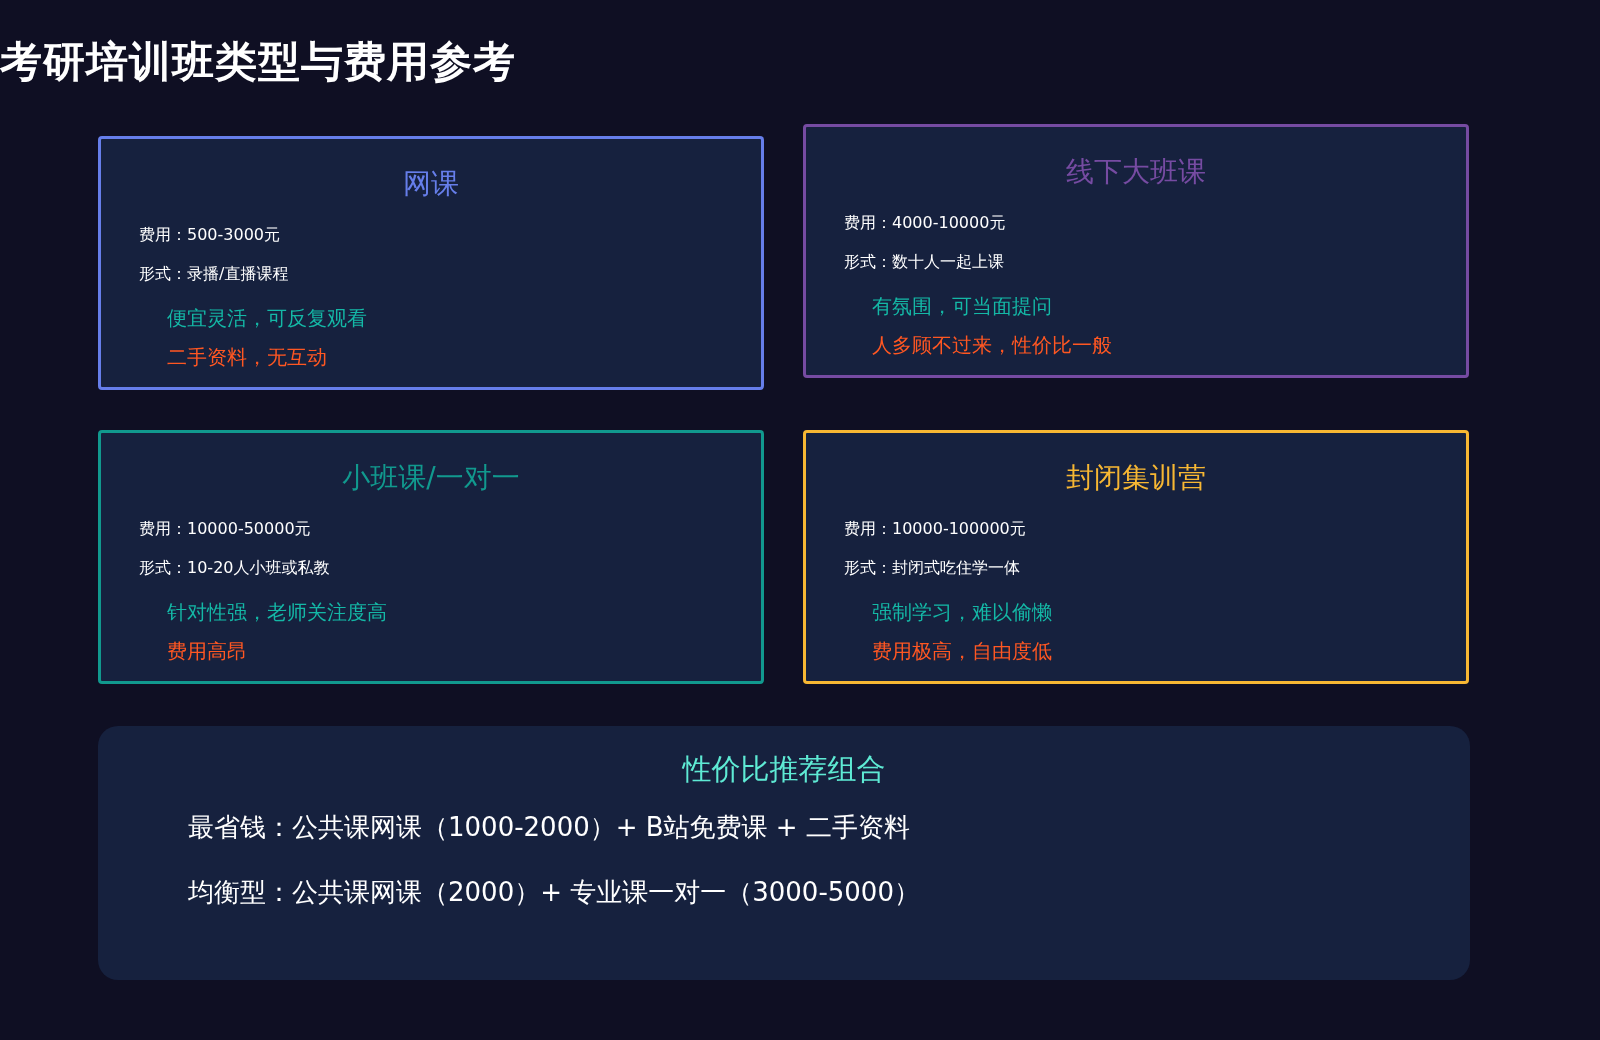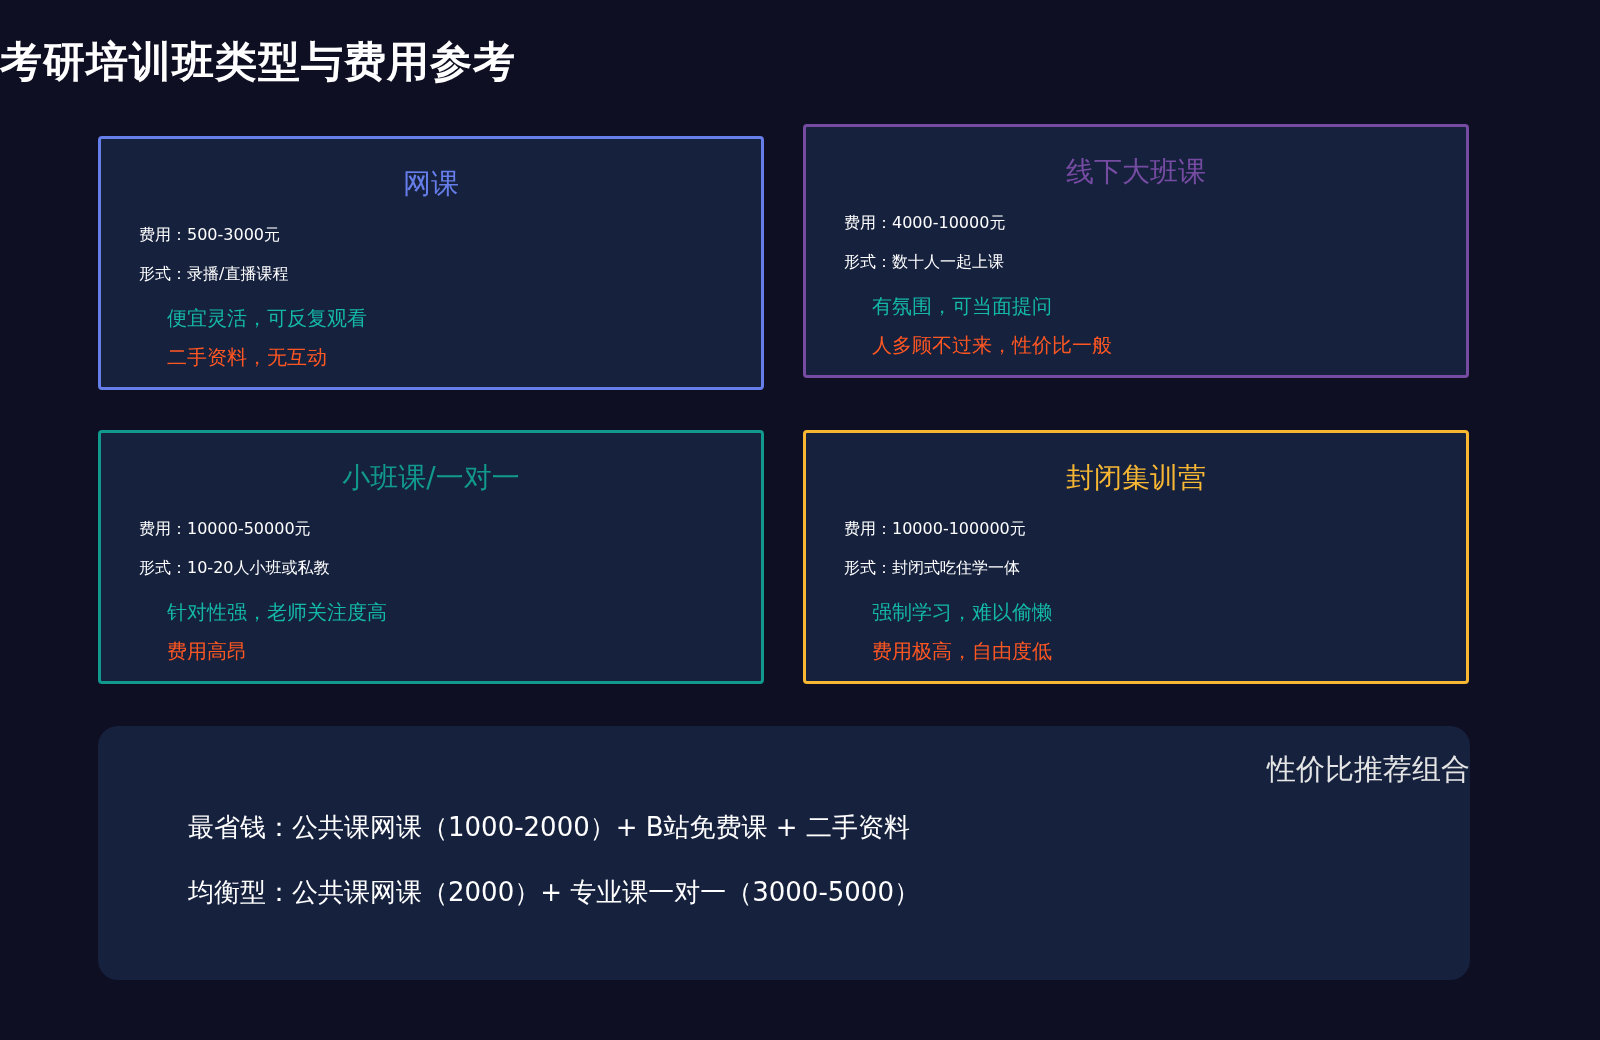--- a/index.html
+++ b/index.html
@@ -40,22 +40,22 @@
   }
   .line.l1 { top: 86px; }
   .line.l2 { top: 125px; }
   .line.pro { left: 66px; top: 166px; font-size: 20px; color: #14b8a6; }
   .line.con { left: 66px; top: 205px; font-size: 20px; color: #ff5722; }
   .summary {
     position: absolute; left: 98px; top: 726px; width: 1372px; height: 254px;
     background: #16213e; border-radius: 20px;
   }
   .summary-title {
-    position: absolute; left: 0; top: 24px; width: 100%; text-align: right;
-    font-size: 29px; color: #e5e5e5;
+    position: absolute; left: 0; top: 24px; width: 100%; text-align: center;
+    font-size: 29px; color: #5eead4;
   }
   .summary-line {
     position: absolute; left: 90px; font-size: 26px; color: #ffffff; white-space: nowrap;
   }
   .s1 { top: 84px; }
   .s2 { top: 149px; }
   .s3 { top: 182px; }
 </style>
 </head>
 <body>

